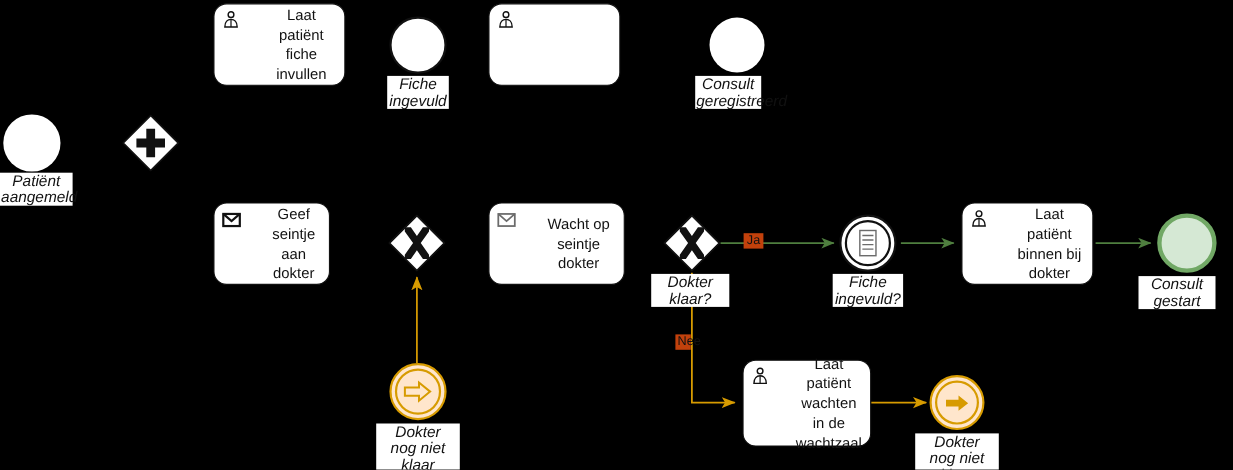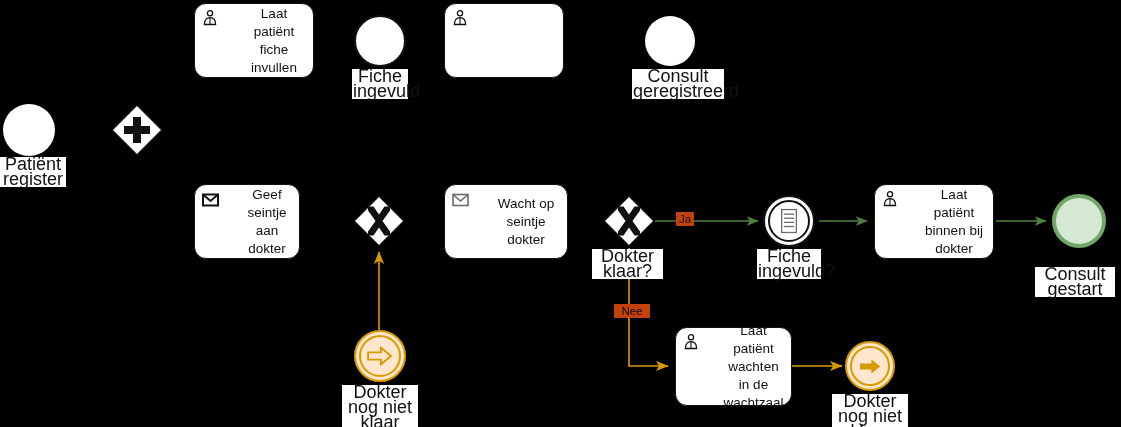--- a/index.html
+++ b/index.html
@@ -104,26 +104,27 @@
     position: absolute;
     width: 52px;
     height: 52px;
   }
 
   
   .ext-label {
     position: absolute;
     background: #ffffff;
     color: #111111;
-    font-size: 18px;
+    font-size: 14px;
     line-height: 15px;
     text-align: center;
     white-space: pre-line;
     padding: 0 1px;
     box-sizing: border-box;
+    font-style: italic;
   }
   .edge-label {
     position: absolute;
     background: #c2410c;
     color: #111111;
     font-size: 11.5px;
     line-height: 14px;
     text-align: center;
     padding: 0 2px;
     box-sizing: border-box;
@@ -189,26 +190,26 @@
     <span class="task-icon">
       <svg viewBox="0 0 20 20" width="20" height="20">
         <circle cx="9" cy="4.3" r="2.6" fill="none" stroke="#111" stroke-width="1.3"></circle>
         <path d="M3.4,15.5 C3.4,10.8 6,8.6 9,8.6 C12,8.6 14.6,10.8 14.6,15.5 Z" fill="none" stroke="#111" stroke-width="1.3"></path>
         <path d="M9,8.8 L9,15.5" stroke="#111" stroke-width="1.1"></path>
       </svg>
     </span>
   </div>
 
   <div class="event ev-plain" style="left:645px; top:16px; width:50px; height:50px;"></div>
-  <div class="ext-label" style="left:632px; top:69px; width:92px;">Consult
+  <div class="ext-label" style="left:632px; top:69px; width:60px;">Consult
 geregistreerd</div>
 
   <div class="event ev-plain" style="left:3px; top:104px; width:52px; height:52px;"></div>
   <div class="ext-label" style="left:0px; top:157px; width:66px;">Patiënt
-register</div>
+aangemeld</div>
 
   <div class="gateway" style="left:111px; top:104px;">
     <svg viewBox="0 0 52 52" width="52" height="52">
       <polygon points="26,1 51,26 26,51 1,26" fill="#ffffff" stroke="#111111" stroke-width="1.6"></polygon>
       <path d="M22,13 L30,13 L30,22 L39,22 L39,30 L30,30 L30,39 L22,39 L22,30 L13,30 L13,22 L22,22 Z" fill="#111111"></path>
     </svg>
   </div>
 
   <div class="task" style="left:194px; top:184px; width:106px; height:75px;">
     <span class="task-icon">
@@ -242,21 +243,21 @@
   <div class="gateway" style="left:603px; top:195px;">
     <svg viewBox="0 0 52 52" width="52" height="52">
       <polygon points="26,1 51,26 26,51 1,26" fill="#ffffff" stroke="#111111" stroke-width="1.6"></polygon>
       <path d="M15,11.5 L20.5,11.5 L26,19.5 L31.5,11.5 L37,11.5 L37,15.5 L29.5,26 L37,36.5 L37,40.5 L31.5,40.5 L26,32.5 L20.5,40.5 L15,40.5 L15,36.5 L22.5,26 L15,15.5 Z" fill="#111111"></path>
     </svg>
   </div>
   <div class="ext-label" style="left:592px; top:249px; width:71px;">Dokter klaar?</div>
 
   <div class="edge-label" style="left:676px; top:212px; width:18px;">Ja</div>
 
-  <div class="edge-label" style="left:614px; top:304px; width:36px;">Nee</div>
+  <div class="edge-label" style="left:614px; top:304px; width:14px;">Nee</div>
 
   <div class="event ev-double" style="left:763px; top:195px; width:52px; height:52px;">
     <span class="ev-icon">
       <svg viewBox="0 0 24 28" width="22" height="26">
         <rect x="4" y="1.5" width="16" height="25" fill="#ffffff" stroke="#6b6b6b" stroke-width="1.4"></rect>
         <line x1="6.5" y1="6.5" x2="17.5" y2="6.5" stroke="#6b6b6b" stroke-width="1.4"></line>
         <line x1="6.5" y1="11" x2="17.5" y2="11" stroke="#6b6b6b" stroke-width="1.4"></line>
         <line x1="6.5" y1="15.5" x2="17.5" y2="15.5" stroke="#6b6b6b" stroke-width="1.4"></line>
         <line x1="6.5" y1="20" x2="17.5" y2="20" stroke="#6b6b6b" stroke-width="1.4"></line>
       </svg>
@@ -271,21 +272,21 @@
         <circle cx="9" cy="4.3" r="2.6" fill="none" stroke="#111" stroke-width="1.3"></circle>
         <path d="M3.4,15.5 C3.4,10.8 6,8.6 9,8.6 C12,8.6 14.6,10.8 14.6,15.5 Z" fill="none" stroke="#111" stroke-width="1.3"></path>
         <path d="M9,8.8 L9,15.5" stroke="#111" stroke-width="1.1"></path>
       </svg>
     </span>
     <span class="task-label">Laat patiënt
 binnen bij dokter</span>
   </div>
 
   <div class="event ev-end-green" style="left:1052px; top:194px; width:54px; height:54px;"></div>
-  <div class="ext-label" style="left:1035px; top:267px; width:80px;">Consult gestart</div>
+  <div class="ext-label" style="left:1035px; top:251px; width:70px;">Consult gestart</div>
 
   <div class="event ev-link" style="left:354px; top:330px; width:52px; height:52px;">
     <span class="ev-icon">
       <svg viewBox="0 0 30 24" width="28" height="22">
         <path d="M2,8 L16,8 L16,3 L27,12 L16,21 L16,16 L2,16 Z" fill="#ffe6cc" stroke="#d79b00" stroke-width="2"></path>
       </svg>
     </span>
   </div>
   <div class="ext-label" style="left:342px; top:385px; width:76px;">Dokter
 nog niet klaar</div>

